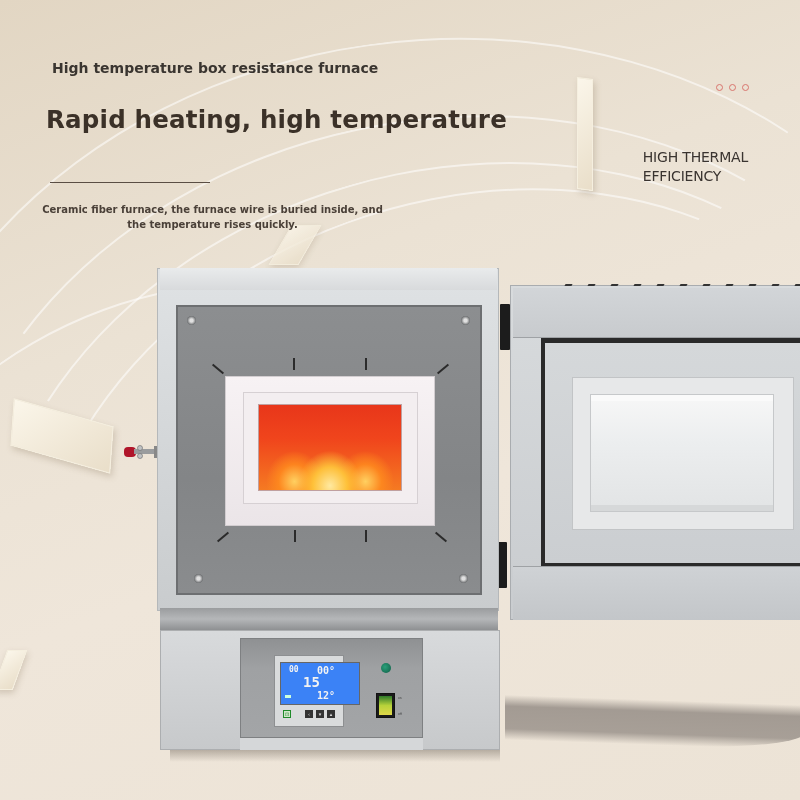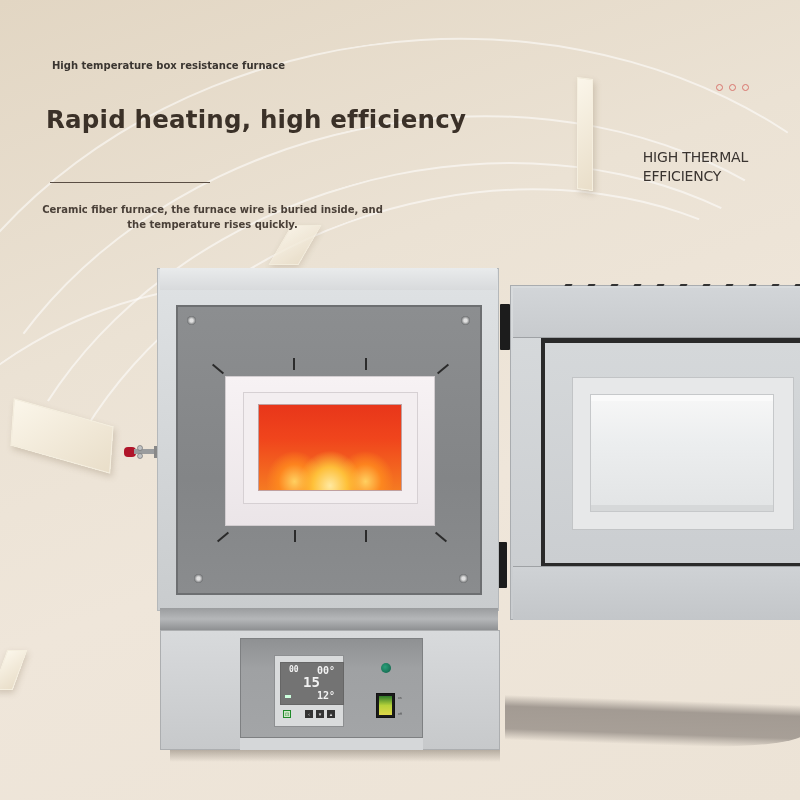--- a/index.html
+++ b/index.html
@@ -15,21 +15,21 @@
   .arc {
     position: absolute;
     border-radius: 50%;
     border: 2px solid rgba(255,255,255,0.55);
     border-color: rgba(255,255,255,0.55) transparent transparent transparent;
   }
 
   
   .subtitle {
     left: 52px; top: 60px;
-    font-size: 10px; font-weight: bold; color: #3a3530;
+    font-size: 14px; font-weight: bold; color: #3a3530;
   }
   .headline {
     left: 46px; top: 105px;
     font-size: 24.5px; font-weight: bold; color: #3b3128;
     letter-spacing: 0.2px;
   }
   .rule {
     left: 50px; top: 182px; width: 160px; height: 1px; background: #5a4e44;
   }
   .desc {
@@ -159,22 +159,22 @@
     border-radius: 0 0 40% 0;
     transform: skewY(2deg);
   }
 
   
   .controller {
     left: 274px; top: 655px; width: 70px; height: 72px;
     background: #d9dbdc; border: 1px solid #8d8f91;
   }
   .lcd {
-    left: 280px; top: 662px; width: 64px; height: 43px;
-    background: #737373; border: 1px solid #666;
+    left: 280px; top: 662px; width: 80px; height: 43px;
+    background: #3b82f6; border: 1px solid #666;
     font-family: "DejaVu Sans Mono", monospace; color: #f2f2f2;
   }
   .lcd .seg { position: absolute; font-weight: bold; line-height: 1; }
   .ctrl-btn {
     position: absolute; width: 8px; height: 8px; border: 1px solid #333;
     background: #333; color: #ddd; font-size: 5px; display: flex; align-items: center; justify-content: center;
   }
   .ctrl-btn.green { background: #cfe7c9; border-color: #1f8a2a; color: #1f8a2a; }
 
   .indicator {
@@ -199,21 +199,21 @@
 <div class="arc" style="left:-20px; top:170px; width:950px; height:760px; transform:rotate(-16deg);"></div>
 <div class="arc" style="left:20px; top:200px; width:900px; height:720px; transform:rotate(-20deg);"></div>
 <div class="arc" style="left:-200px; top:300px; width:800px; height:700px; transform:rotate(-35deg);"></div>
 
 <div class="tile" style="left:577px; top:78px; width:16px; height:112px; transform:skewY(8deg);"></div>
 <div class="tile" style="left:12px; top:412px; width:100px; height:48px; transform:skewY(12deg) rotate(4deg);"></div>
 <div class="tile" style="left:280px; top:225px; width:30px; height:40px; transform:skewX(-30deg); opacity:0.8;"></div>
 <div class="tile" style="left:0px; top:650px; width:20px; height:40px; transform:skewX(-20deg);"></div>
 
 <div class="abs subtitle">High temperature box resistance furnace</div>
-<div class="abs headline">Rapid heating, high efficiency</div>
+<div class="abs headline">Rapid heating, high temperature</div>
 <div class="abs rule"></div>
 <div class="abs desc">Ceramic fiber furnace, the furnace wire is buried inside, and the temperature rises quickly.</div>
 
 <div class="abs dots">
   <span class="dot"></span>
   <span class="dot"></span>
   <span class="dot"></span>
 </div>
 
 <div class="abs thermal">

